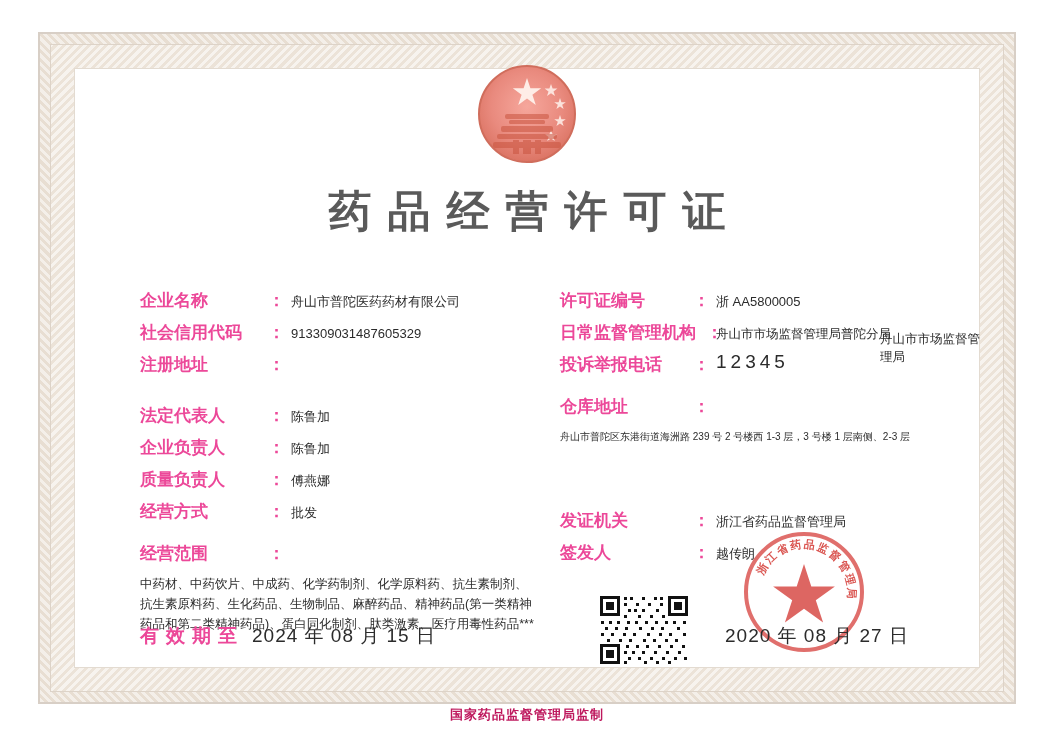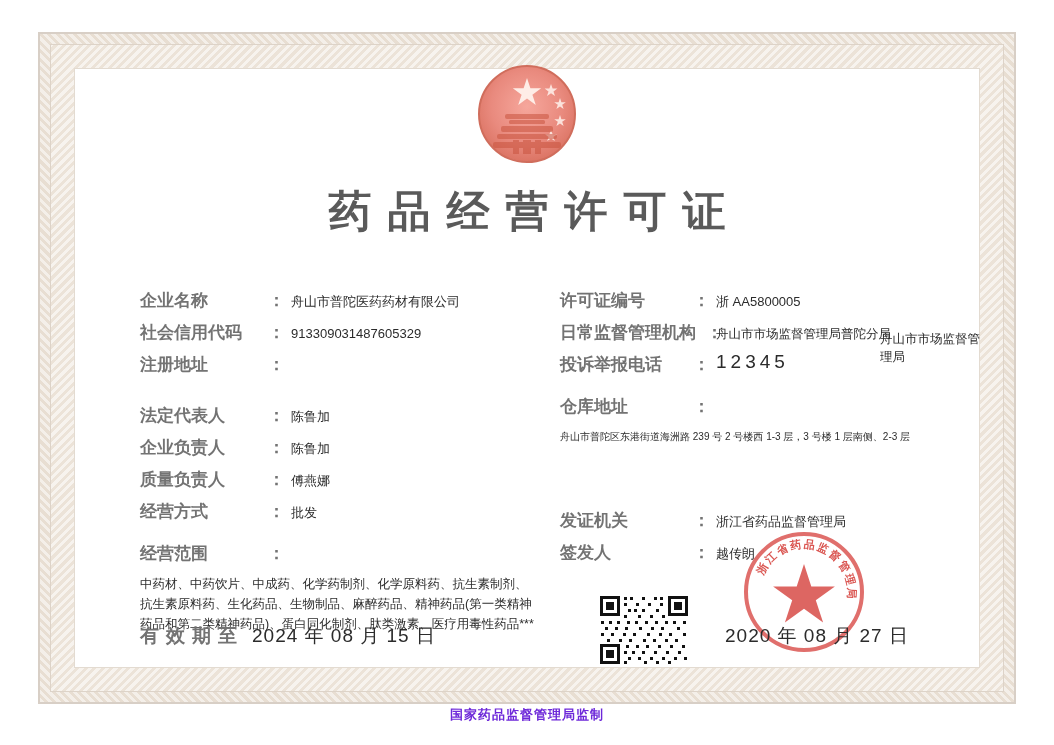--- a/index.html
+++ b/index.html
@@ -97,21 +97,21 @@
     width: 420px;
   }
 
   .row {
     display: flex;
     align-items: flex-start;
     margin-bottom: 9px;
   }
   .lbl {
     font-size: 17px;
-    color: #737373;
+    color: #ec4899;
     font-weight: 600;
     white-space: nowrap;
     flex: none;
   }
   .lbl.j5 {
     width: 145px;
     display: inline-flex;
     justify-content: space-between;
   }
   .lbl.j6 {
@@ -219,21 +219,21 @@
   }
 
   
   .footer {
     position: absolute;
     left: 0;
     top: 706px;
     width: 100%;
     text-align: center;
     font-size: 13px;
-    color: #6d28d9;
+    color: #be185d;
     font-weight: 600;
     letter-spacing: 1px;
   }
 </style>
 </head>
 <body>
 
 <div class="page">
 
   <div class="frame-outer">

